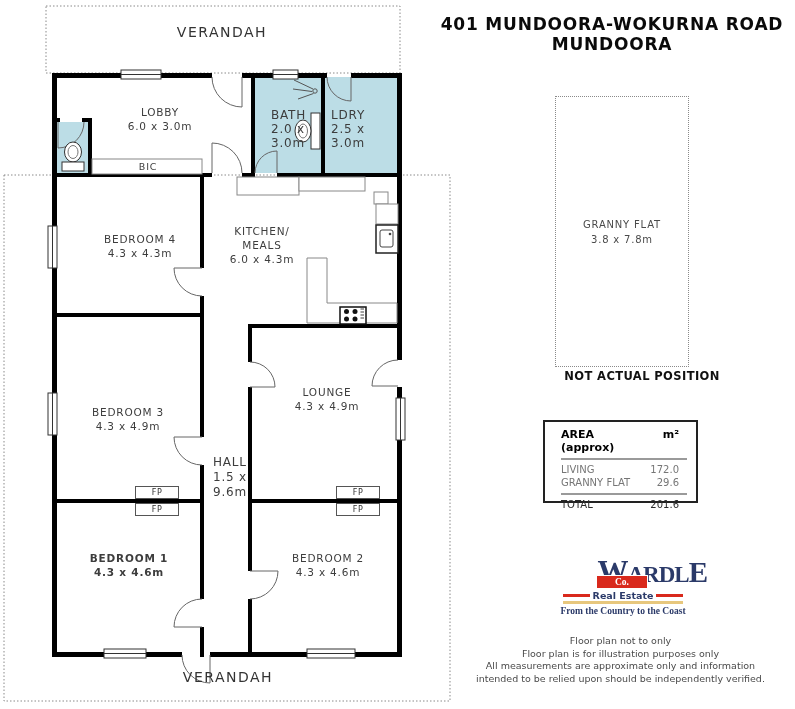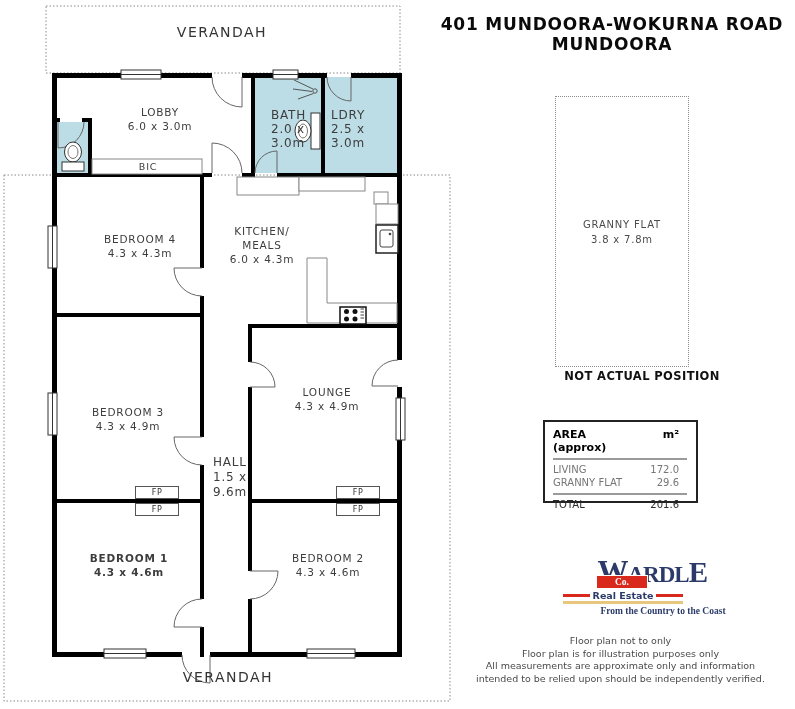--- a/index.html
+++ b/index.html
@@ -14,42 +14,42 @@
        font-size:8px;line-height:11px;text-align:center;color:#333;letter-spacing:0.5px;margin-left:29px;}
   .bic-lbl{font-size:9.5px;color:#3d3d3d;}
   .title{position:absolute;left:430px;top:14px;width:364px;text-align:center;
        font-weight:bold;font-size:17px;line-height:20px;letter-spacing:0.8px;color:#0a0a0a;}
   .granny{position:absolute;left:555px;top:96px;width:132px;height:269px;
        border:1px dotted #8a8a8a;display:flex;flex-direction:column;justify-content:center;
        text-align:center;font-size:10px;line-height:15px;color:#4a4a4a;letter-spacing:0.8px;}
   .granny-note{position:absolute;left:620px;top:369px;transform:translateX(-50%);
        font-weight:bold;font-size:11.5px;color:#111;letter-spacing:0.4px;white-space:nowrap;margin-left:22px;}
   .area-table{position:absolute;left:543px;top:420px;width:155px;height:83px;
-       border:2px solid #222;box-sizing:border-box;background:#fff;padding:6px 9px 0 8px;}
+       border:2px solid #222;box-sizing:border-box;background:#fff;padding:6px 9px 0 16px;}
   .at-row{display:flex;justify-content:space-between;align-items:baseline;}
   .at-head span{font-size:11px;font-weight:bold;color:#000;}
   .at-divider{border-top:2px solid #9a9a9a;margin:4px 0 3px 0;}
   .at-dim{font-size:10px;color:#767676;line-height:13px;}
   .at-total{font-size:10px;color:#2a2a2a;line-height:13px;}
   .at-val{text-align:right;min-width:46px;padding-right:8px;}
   .logo{position:absolute;left:563px;top:553px;width:120px;height:64px;}
   .logo-word{position:absolute;left:0;top:4px;width:120px;text-align:right;
        font-family:"Liberation Serif","DejaVu Serif",serif;font-weight:bold;
        color:#2b3a69;letter-spacing:-1px;line-height:30px;white-space:nowrap;margin-left:24px;}
   .lw-big{font-size:31px;} .lw-mid{font-size:23px;} .lw-big2{font-size:29px;}
   .logo-co{position:absolute;left:33px;top:22px;width:50px;height:12px;background:#d9291c;
        border:1px solid #fff;color:#fff;font-family:"Liberation Serif",serif;font-weight:bold;
        font-size:9.5px;line-height:12px;text-align:center;}
   .logo-re{position:absolute;left:0;top:37px;width:120px;display:flex;align-items:center;}
   .re-bar{flex:1;height:3.5px;background:#d9291c;}
   .re-text{margin:0 3px;font-size:9.5px;font-weight:bold;color:#2b3a69;white-space:nowrap;}
   .logo-gold{position:absolute;left:0;top:48px;width:120px;height:3px;background:#e7c77d;}
   .logo-tag{position:absolute;left:-8px;top:53px;width:136px;text-align:center;
        font-family:"Liberation Serif","DejaVu Serif",serif;font-weight:bold;font-size:9.5px;
-       color:#2b3a69;white-space:nowrap;margin-left:40px;}
+       color:#2b3a69;white-space:nowrap;}
   .disclaimer{position:absolute;left:448px;top:635px;width:345px;text-align:center;
        font-size:9.5px;line-height:12.5px;color:#4a4a4a;}
 </style>
 </head>
 <body>
 
 <div class="canvas">
 
   <svg width="460" height="709" viewBox="0 0 460 709" style="position:absolute;left:0;top:0;">
     <g fill="none" stroke="#8a8a8a" stroke-width="1" stroke-dasharray="1.5,2">

